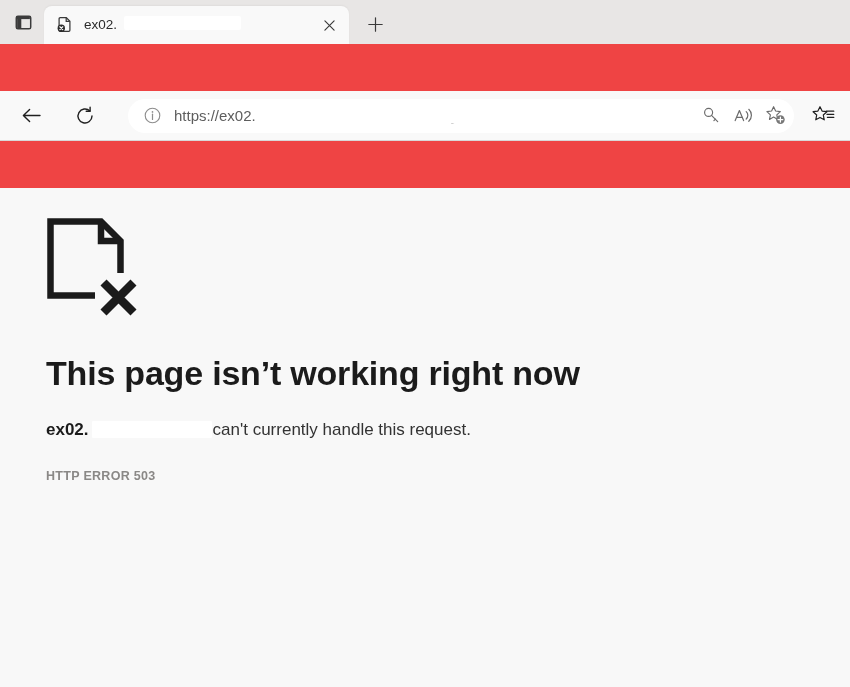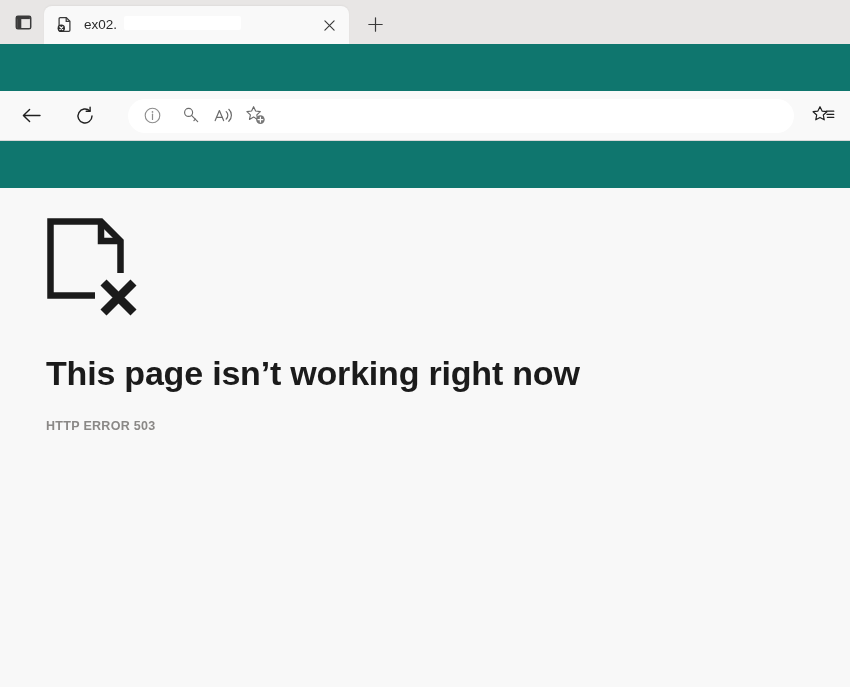--- a/index.html
+++ b/index.html
@@ -14,21 +14,21 @@
     font-family: "Liberation Sans", sans-serif;
     -webkit-font-smoothing: antialiased;
   }
 
   
   .browser {
     width: 850px;
     height: 687px;
     display: flex;
     flex-direction: column;
-    background: #0f766e;
+    background: #ef4444;
     gap: 47px;
   }
 
   
   .tabstrip {
     height: 44px;
     background: #e8e6e5;
     display: flex;
     align-items: flex-end;
     position: relative;
@@ -326,20 +326,28 @@
       </svg>
     </div>
 
     <div class="omnibox">
       <div class="omnibox-info">
         <svg width="17" height="17" viewBox="0 0 17 17">
           <circle cx="8.5" cy="8.5" r="7.3" fill="none" stroke="#8d8d8d" stroke-width="1.1"></circle>
           <circle cx="8.5" cy="4.9" r="0.85" fill="#8d8d8d"></circle>
           <path d="M8.5 7.2v5.2" stroke="#8d8d8d" stroke-width="1.2" stroke-linecap="round"></path>
         </svg>
+      </div>
+      <div class="omnibox-url-wrap">
+        <span class="omnibox-url" title="https://ex02.">https://ex02.</span>
+        <span class="url-ghost" style="left:182px;">.</span>
+        <span class="url-ghost" style="left:214px;">,</span>
+        <span class="url-ghost" style="left:258px;">-</span>
+        <span class="url-ghost" style="left:278px; color:#aaaaaa;">ر</span>
+        <span class="redact-url"></span>
       </div>
       <div class="omni-icons">
         <div class="omni-icon-btn">
           <svg width="19" height="19" viewBox="0 0 19 19">
             <circle cx="6.6" cy="6.4" r="4.0" fill="none" stroke="#6b6b6b" stroke-width="1.15"></circle>
             <path d="M9.5 9.3l6.2 6.3" stroke="#6b6b6b" stroke-width="1.15" stroke-linecap="round"></path>
             <path d="M13.4 13.2l-1.5 1.5" stroke="#6b6b6b" stroke-width="1.15" stroke-linecap="round"></path>
           </svg>
         </div>
         <div class="omni-icon-btn">
@@ -377,19 +385,23 @@
         <svg width="96" height="102" viewBox="0 0 96 102">
           <path d="M4.5 3.5h50.5L74.5 23v54.5H4.5z" fill="none" stroke="#1b1b1b" stroke-width="6.5" stroke-linejoin="miter"></path>
           <path d="M55.0 3.8V23h19.2" fill="none" stroke="#1b1b1b" stroke-width="6.5" stroke-linejoin="miter"></path>
           <rect x="49" y="55" width="47" height="47" fill="#f8f8f8"></rect>
           <path d="M57.5 64.5l30 30M87.5 64.5l-30 30" stroke="#1b1b1b" stroke-width="8.5" stroke-linecap="butt"></path>
         </svg>
       </div>
 
       <h1 class="error-heading">This page isn’t working right now</h1>
 
+      <p class="error-sub">
+        <span class="host">ex02.</span><span style="display:inline-block;width:124px;"></span><span>can't currently handle this request.</span>
+        <span class="redact-body"></span>
+      </p>
 
       <p class="error-code">HTTP ERROR 503</p>
     </div>
 
   </div>
 
 </div>
 
 </body></html>

